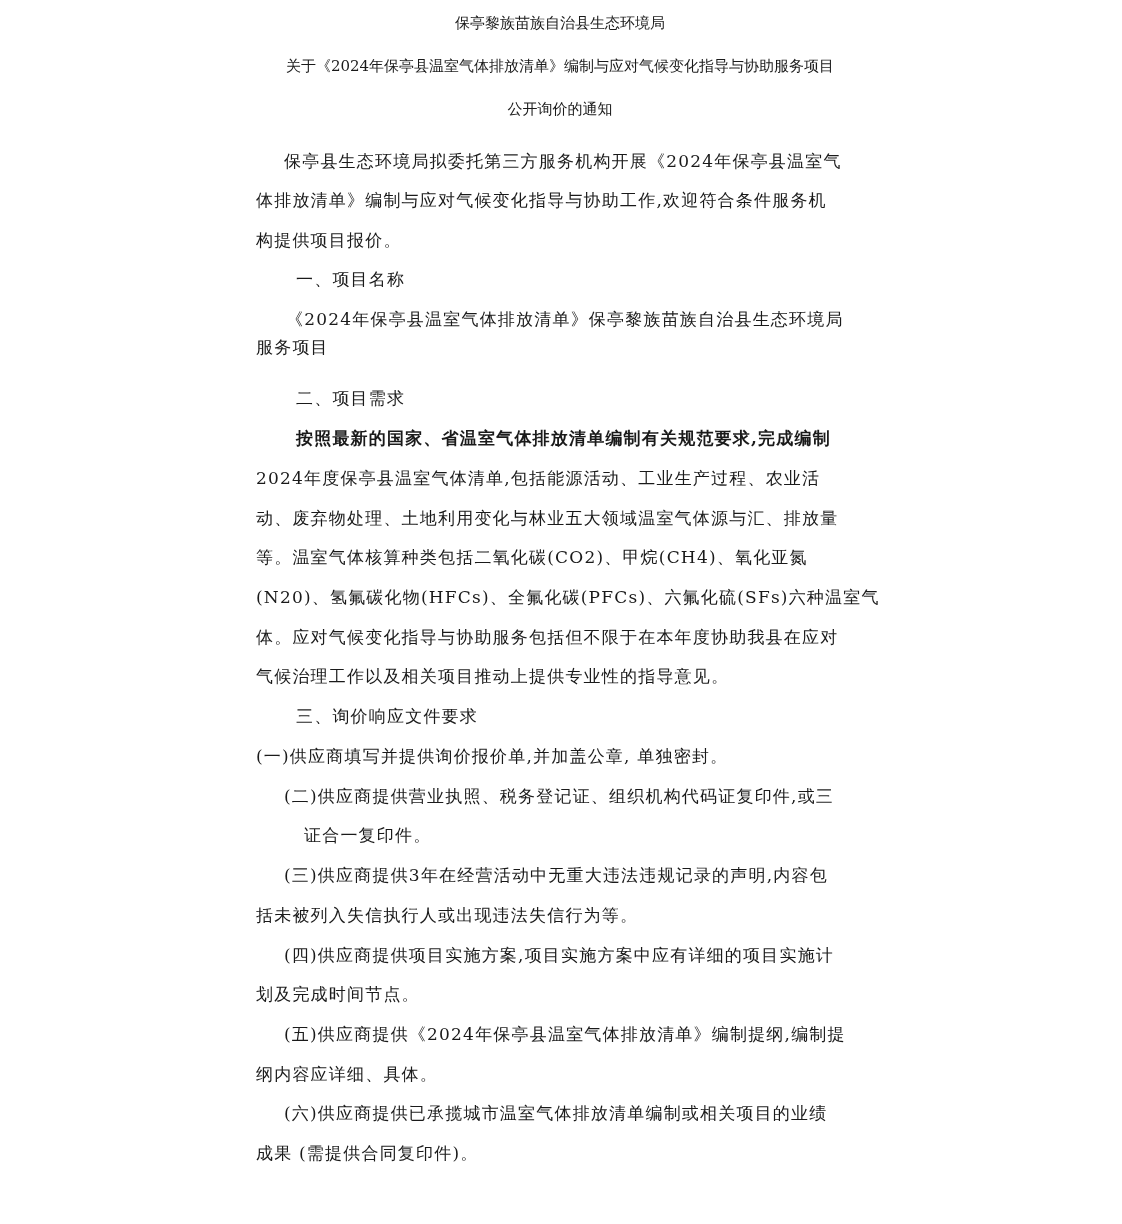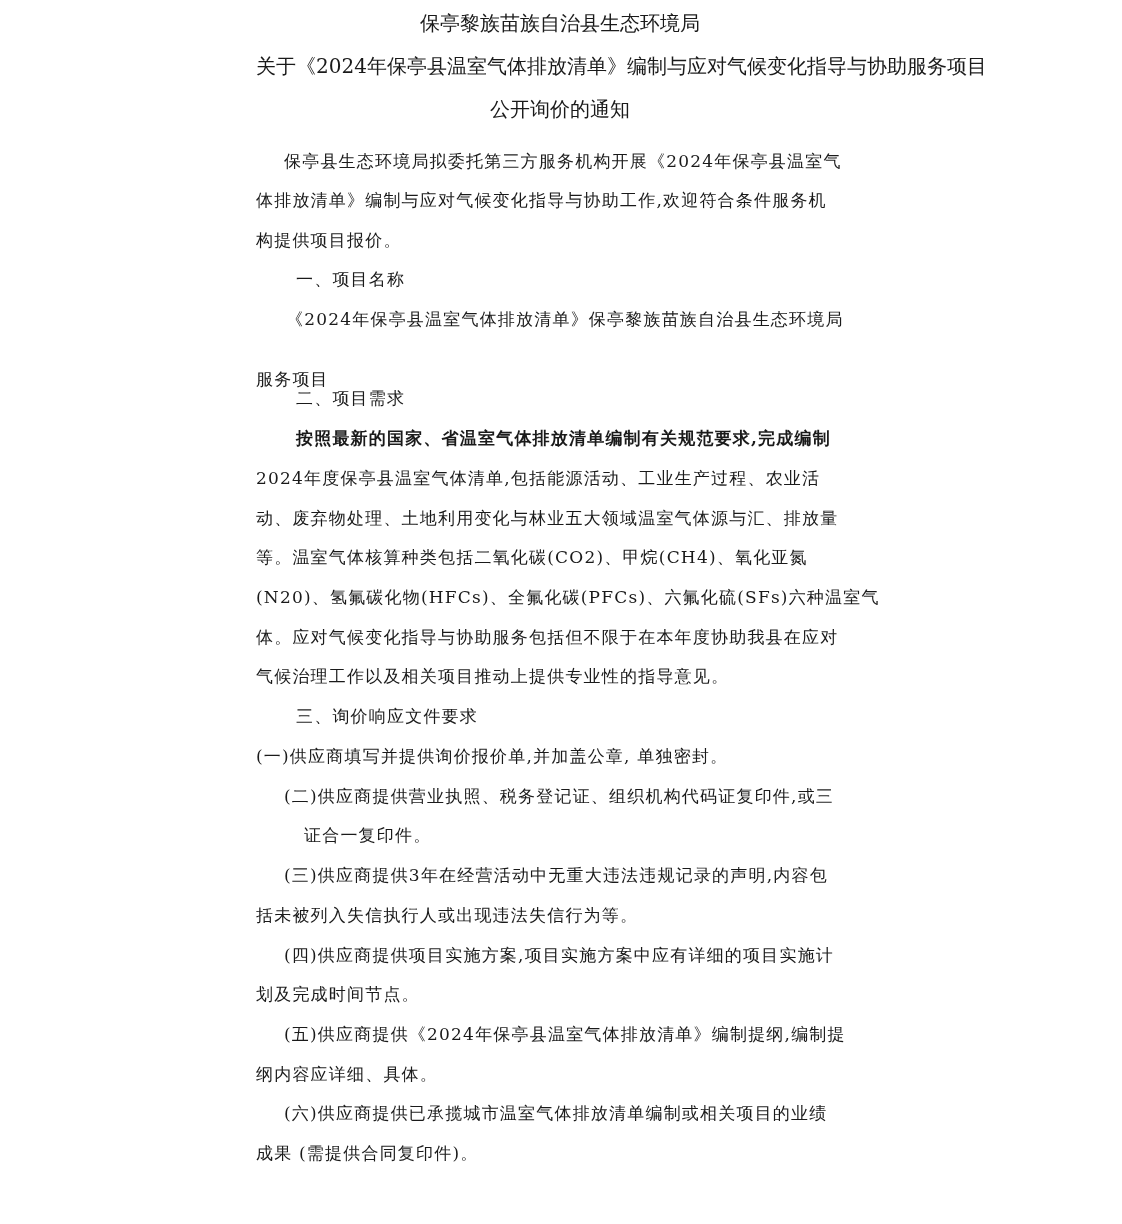--- a/index.html
+++ b/index.html
@@ -19,21 +19,21 @@
       position: absolute;
       left: 256px;
       top: 0;
       width: 608px;
     }
     .title-line {
       position: absolute;
       left: 0;
       width: 608px;
       text-align: center;
-      font-size: 20px;
+      font-size: 15px;
       line-height: 20px;
       white-space: nowrap;
     }
     .line {
       position: absolute;
       left: 0;
       font-size: 17px;
       line-height: 22px;
       white-space: nowrap;
       letter-spacing: 1.2px;
@@ -47,21 +47,21 @@
   <div class="title-line" style="top:13px;">保亭黎族苗族自治县生态环境局</div>
   <div class="title-line" style="top:56px;">关于《2024年保亭县温室气体排放清单》编制与应对气候变化指导与协助服务项目</div>
   <div class="title-line" style="top:99px;">公开询价的通知</div>
 
   <div class="line" style="top:150px; left:28px;">保亭县生态环境局拟委托第三方服务机构开展《2024年保亭县温室气</div>
   <div class="line" style="top:189px;">体排放清单》编制与应对气候变化指导与协助工作,欢迎符合条件服务机</div>
   <div class="line" style="top:229px;">构提供项目报价。</div>
 
   <div class="line" style="top:268px; left:40px;">一、项目名称</div>
   <div class="line" style="top:308px; left:30px;">《2024年保亭县温室气体排放清单》保亭黎族苗族自治县生态环境局</div>
-  <div class="line" style="top:368px;">服务项目</div>
+  <div class="line" style="top:336px;">服务项目</div>
 
   <div class="line" style="top:387px; left:40px;">二、项目需求</div>
   <div class="line" style="top:427px; left:40px;font-weight:bold;">按照最新的国家、省温室气体排放清单编制有关规范要求,完成编制</div>
   <div class="line" style="top:467px;">2024年度保亭县温室气体清单,包括能源活动、工业生产过程、农业活</div>
   <div class="line" style="top:507px;">动、废弃物处理、土地利用变化与林业五大领域温室气体源与汇、排放量</div>
   <div class="line" style="top:546px;">等。温室气体核算种类包括二氧化碳(CO2)、甲烷(CH4)、氧化亚氮</div>
   <div class="line" style="top:586px;">(N20)、氢氟碳化物(HFCs)、全氟化碳(PFCs)、六氟化硫(SFs)六种温室气</div>
   <div class="line" style="top:626px;">体。应对气候变化指导与协助服务包括但不限于在本年度协助我县在应对</div>
   <div class="line" style="top:665px;text-align:right;">气候治理工作以及相关项目推动上提供专业性的指导意见。</div>
 

